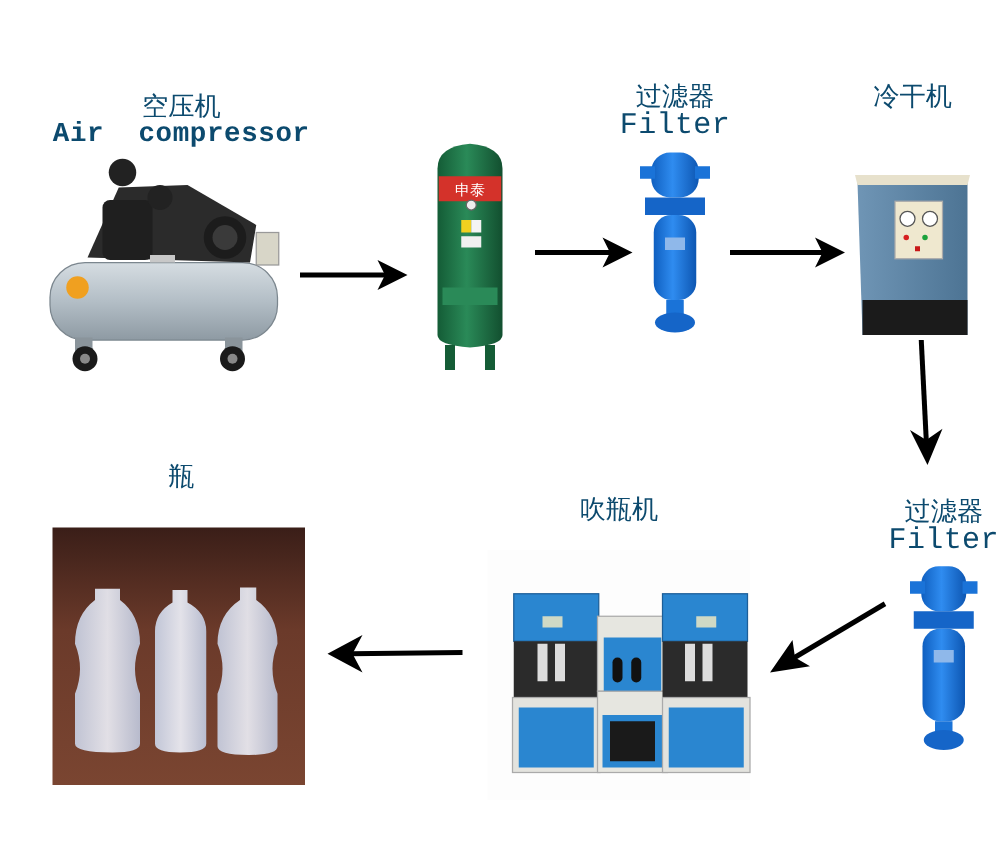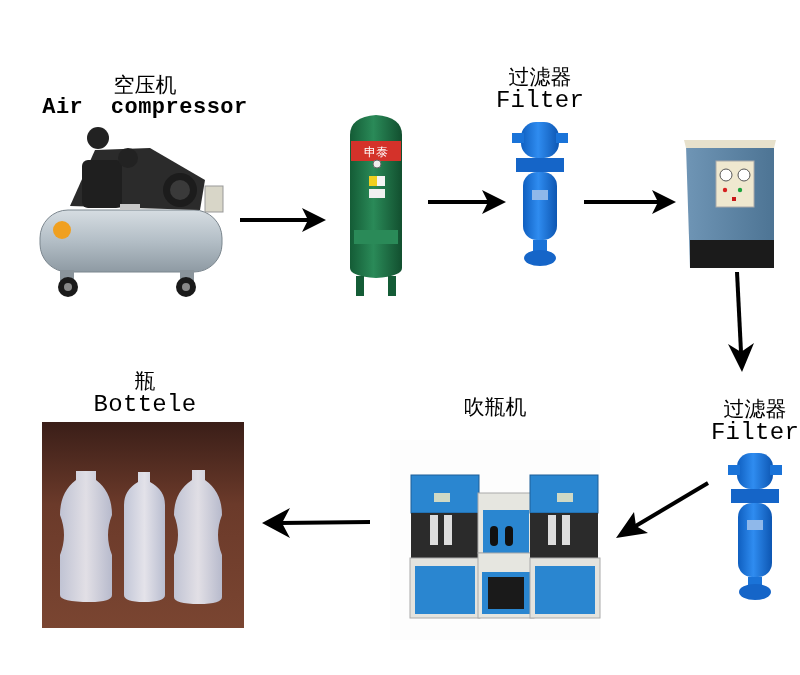--- a/index.html
+++ b/index.html
@@ -1,45 +1,45 @@
 <!DOCTYPE html>
 <html><head>
 <meta charset="utf-8">
 <style>
   html,body{margin:0;padding:0;background:#ffffff;}
   body{width:800px;height:675px;position:relative;overflow:hidden;font-family:"DejaVu Sans",sans-serif;}
-  .lbl{position:absolute;text-align:center;color:#000000;line-height:1.05;}
+  .lbl{position:absolute;text-align:center;color:#0c4a6e;line-height:1.05;}
   .cn{font-size:21px;display:block;}
   .en{font-size:24px;display:block;font-family:Liberation Mono, monospace;letter-spacing:0.3px;}
   .en.serif{font-family:Liberation Mono, monospace;font-weight:bold;font-size:22px;letter-spacing:0.5px;}
   svg{position:absolute;left:0;top:0;overflow:visible;}
 </style>
 </head>
 <body>
 
 <div class="lbl" style="left:40px;top:74px;width:210px;">
   <span class="cn">空压机</span>
   <span class="en serif" style="white-space:pre">Air  compressor</span>
 </div>
 <div class="lbl" style="left:490px;top:66px;width:100px;">
   <span class="cn">过滤器</span>
   <span class="en">Filter</span>
 </div>
 <div class="lbl" style="left:660px;top:66px;width:140px;">
+  <span class="cn">冷干机</span>
 </div>
 <div class="lbl" style="left:705px;top:398px;width:100px;">
   <span class="cn">过滤器</span>
   <span class="en">Filter</span>
 </div>
 <div class="lbl" style="left:330px;top:396px;width:330px;">
   <span class="cn">吹瓶机</span>
 </div>
 <div class="lbl" style="left:90px;top:370px;width:110px;">
   <span class="cn">瓶</span>
-  <span class="en">Bottele</span>
 </div>
 
 <svg width="800" height="675" viewBox="0 0 800 675">
   <defs>
     <linearGradient id="tankGrey" x1="0" y1="0" x2="0" y2="1">
       <stop offset="0" stop-color="#d6dde2"></stop>
         <stop offset="0.5" stop-color="#b3bec6"></stop>
         <stop offset="1" stop-color="#8e9aa3"></stop>
     </linearGradient>
     <linearGradient id="greenTank" x1="0" y1="0" x2="1" y2="0">

